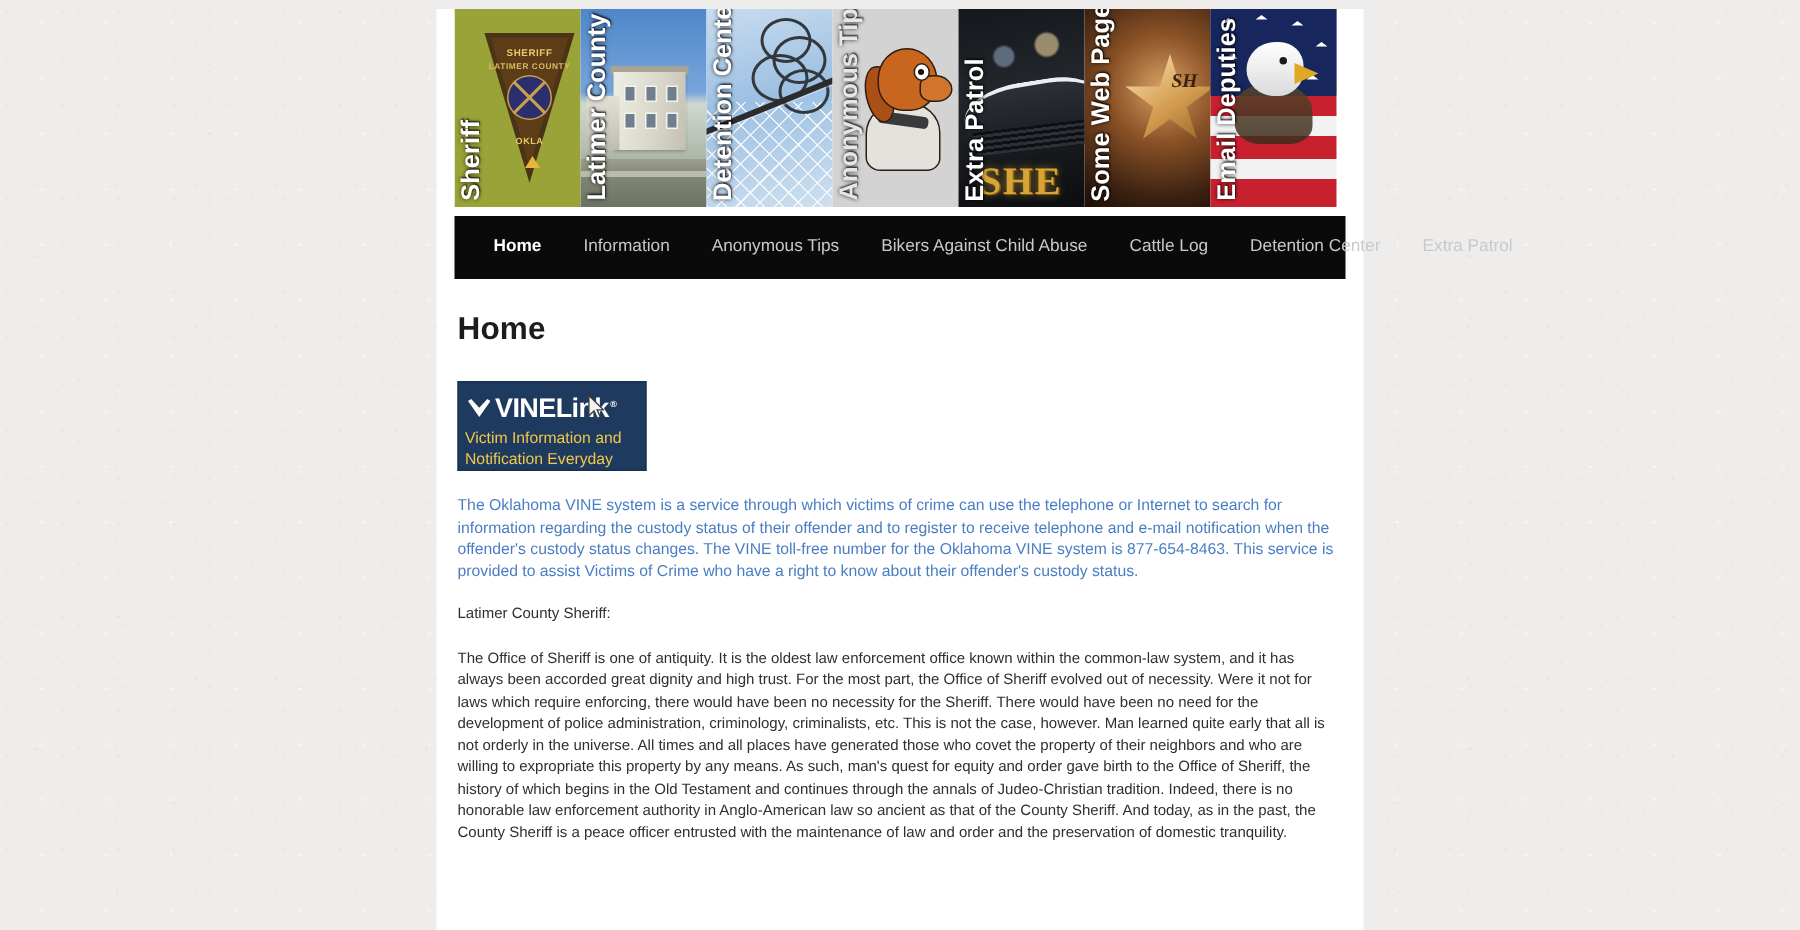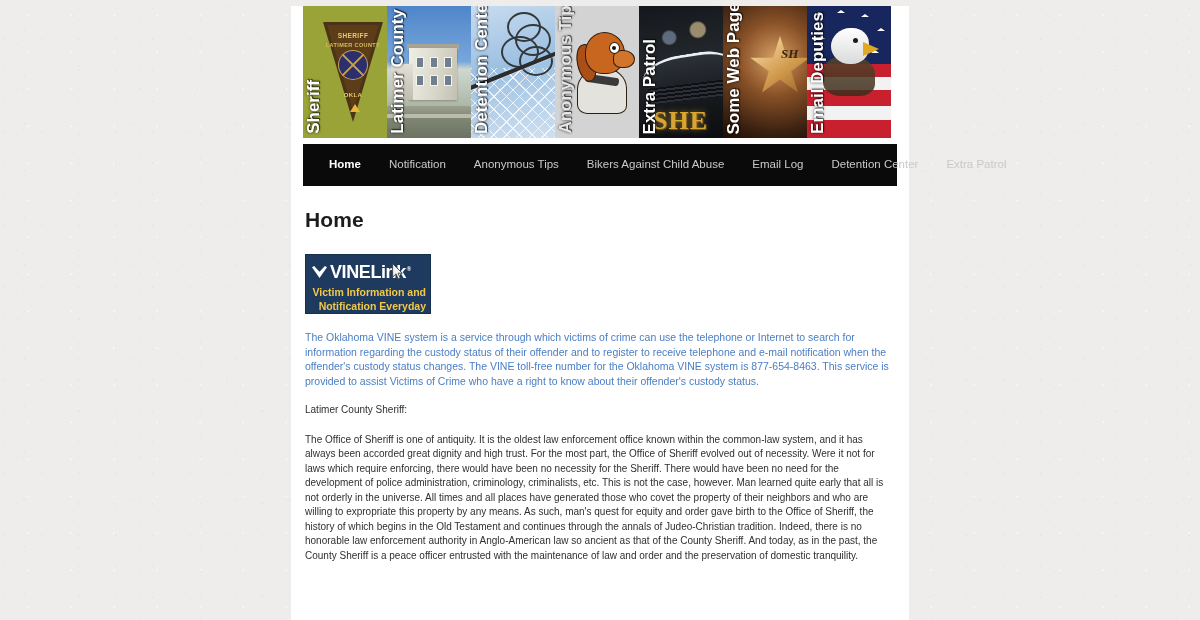--- a/index.html
+++ b/index.html
@@ -413,23 +413,23 @@
   .vine-reg {
     color: #ffffff;
     font-size: 6px;
     vertical-align: super;
     margin-left: 1px;
   }
   .vine-sub {
     color: #f0c84a;
     font-size: 10.5px;
     line-height: 13px;
-    text-align: right;
+    text-align: left;
     padding: 1px 4px 0 4px;
-    font-weight: bold;
+    font-weight: normal;
   }
 
   .cursor {
     position: absolute;
     left: 86px;
     top: 8px;
     width: 11px; height: 17px;
     pointer-events: none;
   }
 
@@ -541,24 +541,24 @@
         <div class="eagle-eye"></div>
       </div>
       <div class="panel-label">Email Deputies</div>
     </div>
 
   </div>
 
   <nav class="navbar">
     <div class="navrow">
       <a class="navlink active">Home</a>
-      <a class="navlink">Notification</a>
+      <a class="navlink">Information</a>
       <a class="navlink">Anonymous Tips</a>
       <a class="navlink">Bikers Against Child Abuse</a>
-      <a class="navlink">Email Log</a>
+      <a class="navlink">Cattle Log</a>
       <a class="navlink">Detention Center</a>
       <a class="navlink">Extra Patrol</a>
     </div>
   </nav>
 
   <div class="content">
 
     <h2 class="page-heading">Home</h2>
 
     <div class="vine-logo">

